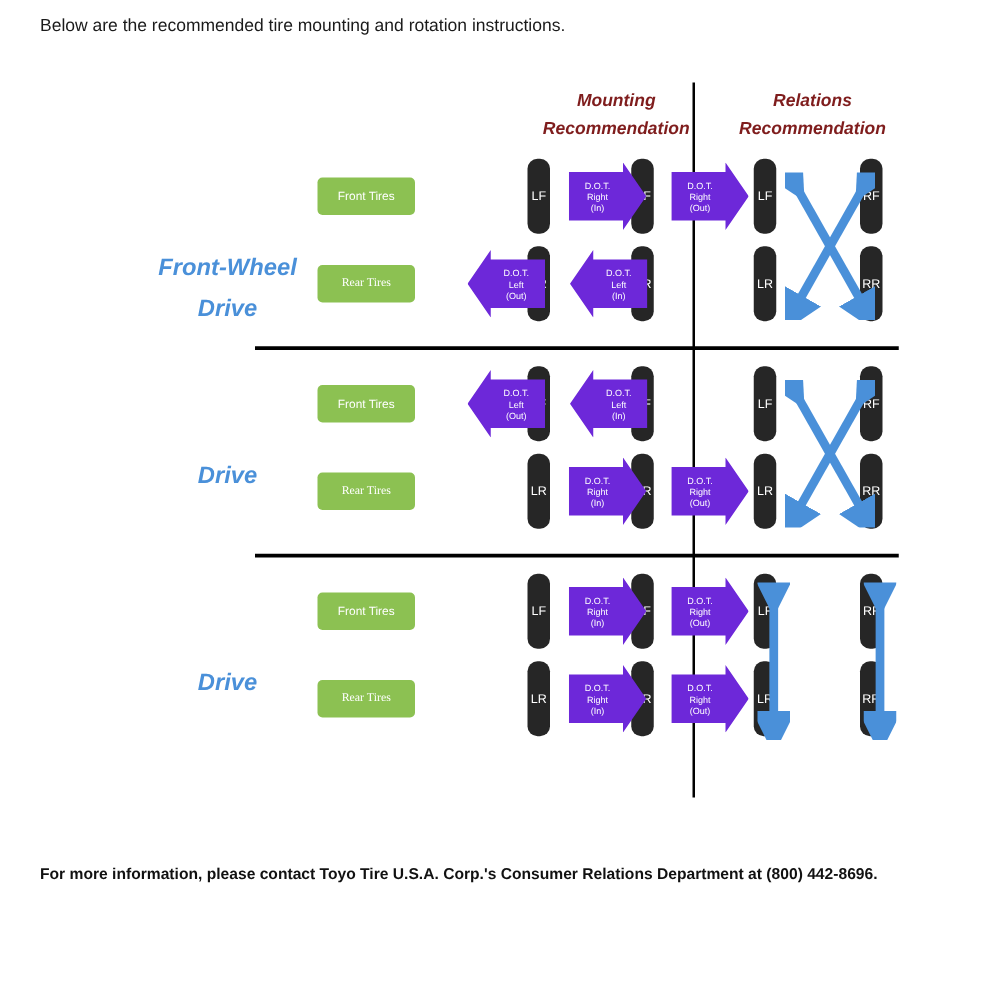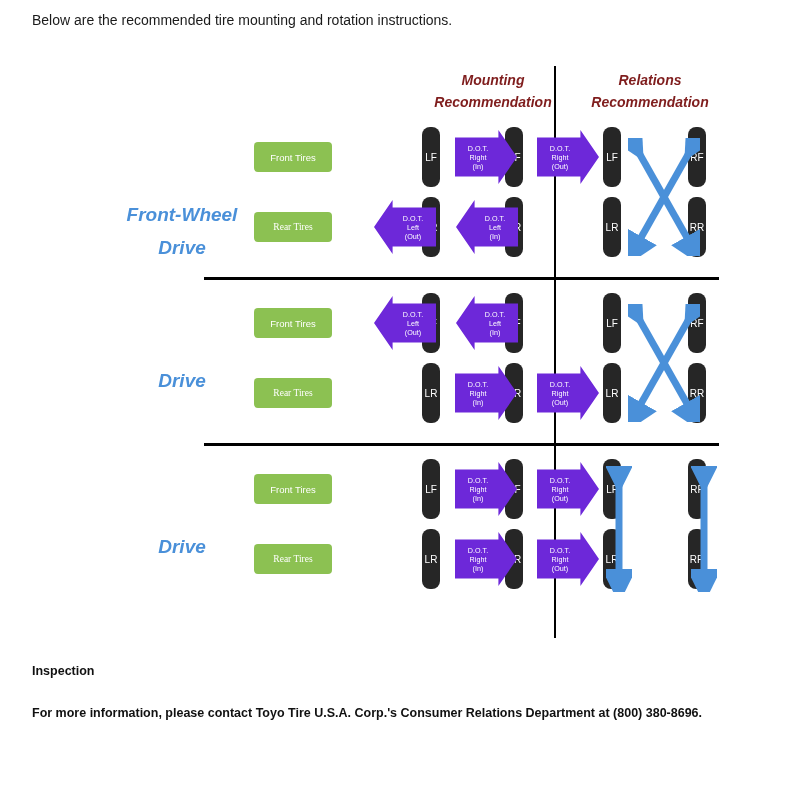--- a/index.html
+++ b/index.html
@@ -413,15 +413,14 @@
             <path d="M0,0 L5,2.5 L0,5 z" fill="#4a90d9"></path>
           </marker>
         </defs>
         <line x1="13" y1="8" x2="13" y2="118" stroke="#4a90d9" stroke-width="7" marker-end="url(#av2)" marker-start="url(#av2)"></line>
       </svg>
     </div>
   </div>
 </div>
 
 <div class="footer">
-  <h3>Inspection</h3>
-  <p class="contact">For more information, please contact Toyo Tire U.S.A. Corp.'s Consumer Relations Department at (800) 380-8696.</p>
+  <p class="contact">For more information, please contact Toyo Tire U.S.A. Corp.'s Consumer Relations Department at (800) 442-8696.</p>
 </div>
 
 </body></html>

